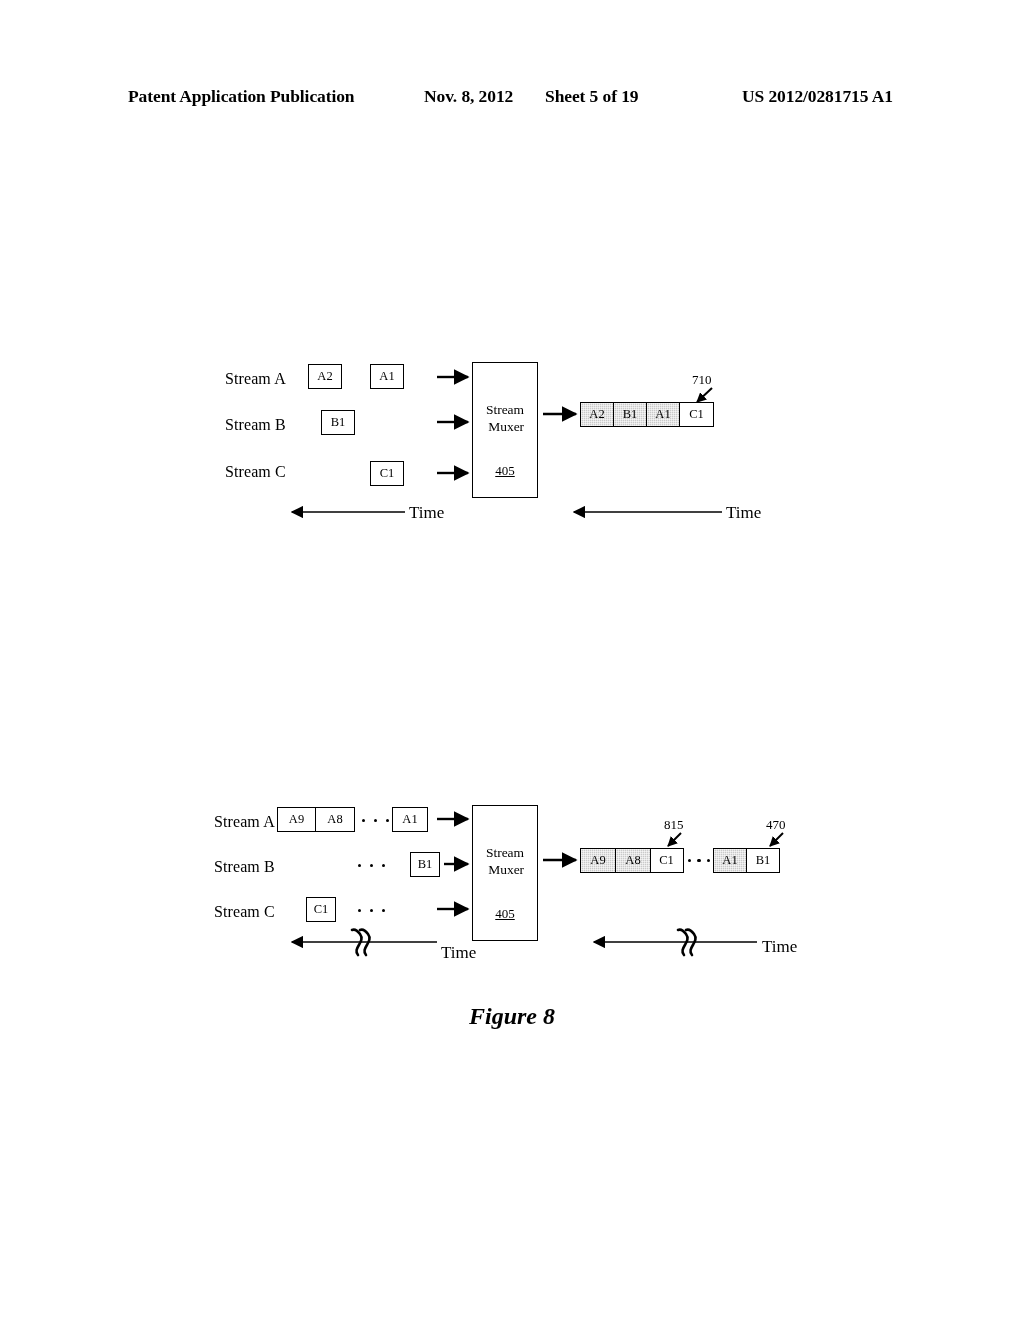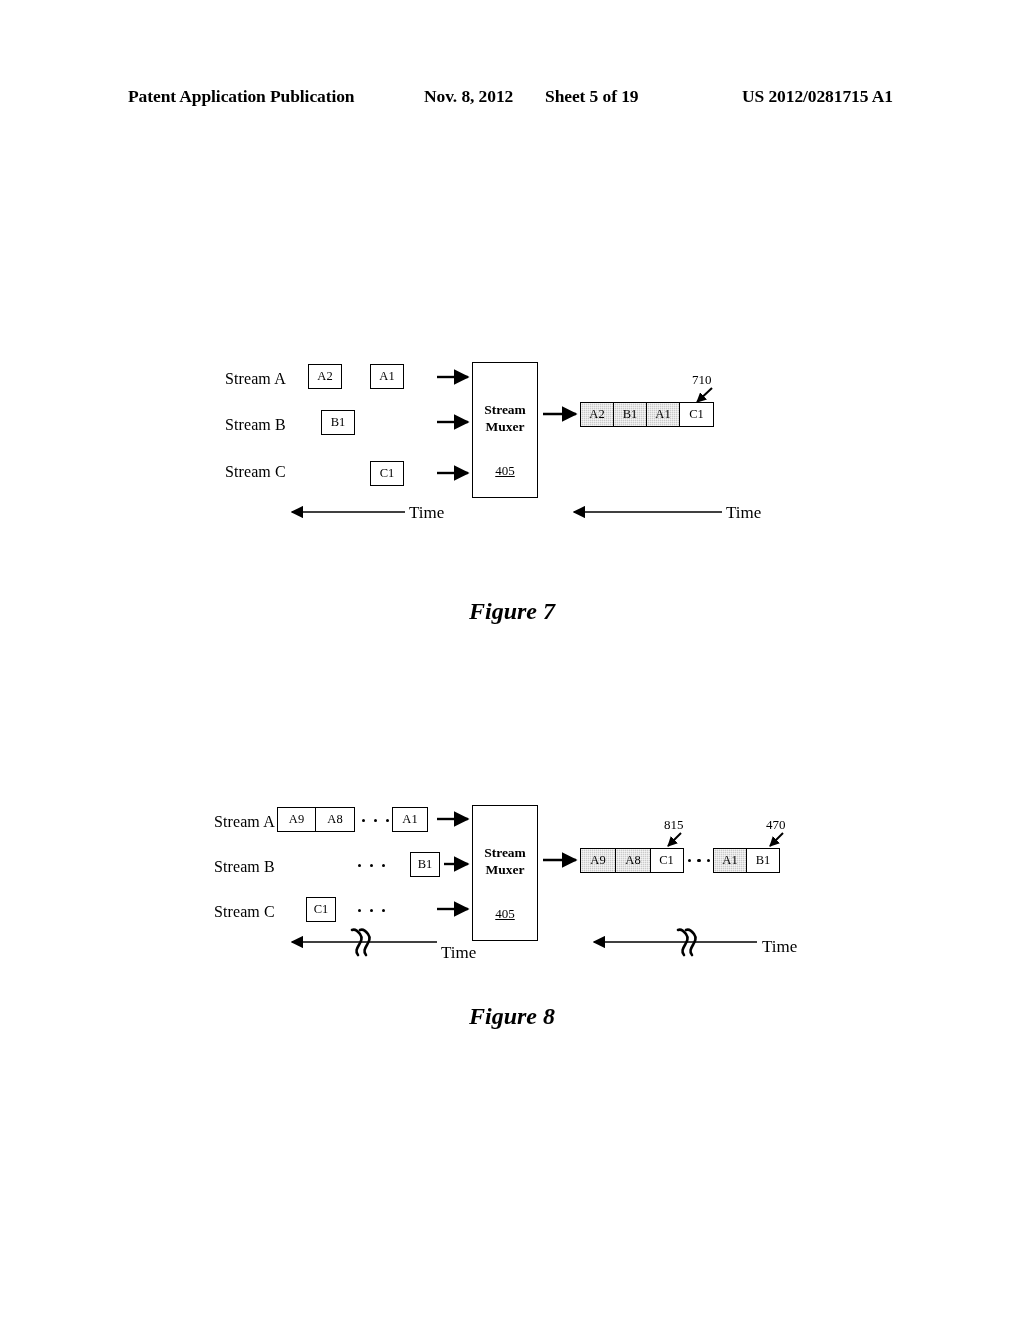--- a/index.html
+++ b/index.html
@@ -114,24 +114,23 @@
     display: flex;
     flex-direction: column;
     align-items: center;
     font-family: "Liberation Serif", serif;
     font-size: 13.5px;
   }
   .muxer .mux-title {
     position: absolute;
     top: 42%;
     transform: translateY(-50%);
-    text-align: center;
+    text-align: right;
     line-height: 1.25;
     white-space: nowrap;
-    font-weight: bold;
   }
   .muxer .mux-ref {
     position: absolute;
     bottom: 18px;
     text-decoration: underline;
     font-size: 13px;
   }
 
   
   .dots {
@@ -237,21 +236,20 @@
 
     <line x1="543" y1="74" x2="576" y2="74" stroke="#000" stroke-width="2.4" marker-end="url(#ah7)"></line>
 
     <line x1="712" y1="48" x2="697" y2="62" stroke="#000" stroke-width="2" marker-end="url(#ah7s)"></line>
 
     <line x1="405" y1="172" x2="292" y2="172" stroke="#000" stroke-width="1.7" marker-end="url(#ah7b)"></line>
 
     <line x1="722" y1="172" x2="574" y2="172" stroke="#000" stroke-width="1.7" marker-end="url(#ah7b)"></line>
   </svg>
 
-  <div class="fig-caption" id="fig7-caption">Figure 7</div>
 </div>
 
 <div class="figure" id="figure-8">
 
   <div class="stream-label" style="left:214px; top:28px;">Stream A</div>
   <div class="stream-label" style="left:214px; top:73px;">Stream B</div>
   <div class="stream-label" style="left:214px; top:118px;">Stream C</div>
 
   <div class="grp" style="left:277px; top:22px; width:78px; height:25px;">
     <div class="cell" style="width:39px;">A9</div>

